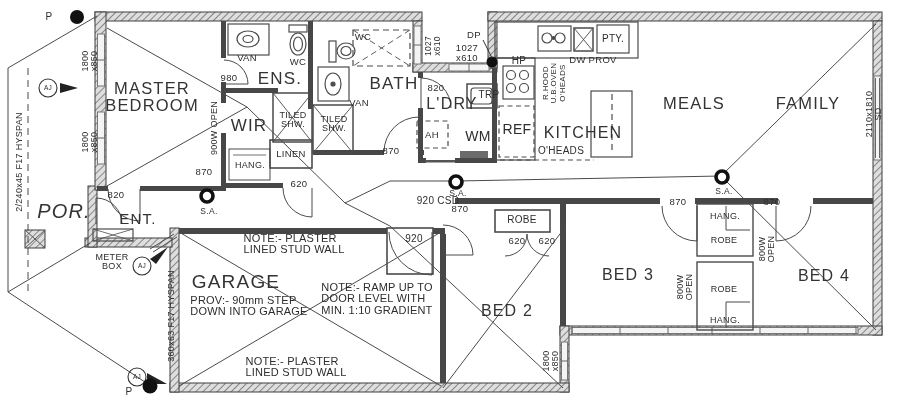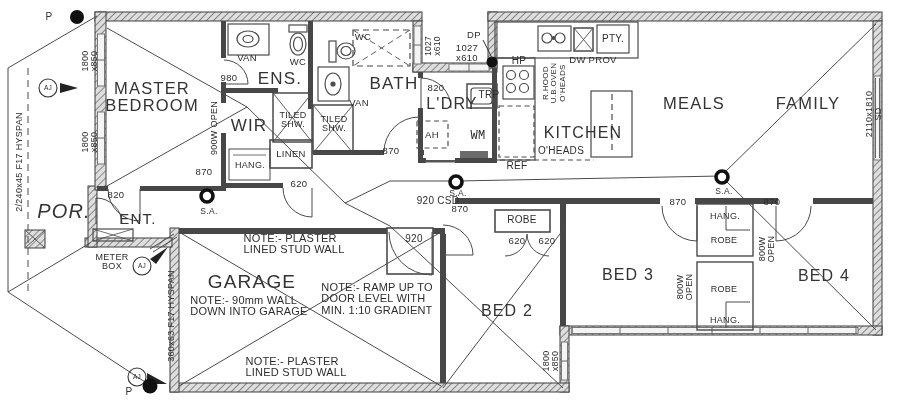--- a/index.html
+++ b/index.html
@@ -220,38 +220,38 @@
 BEDROOM</div>
       <div class="lbl room" style="left: 280px; top: 79px; font-size: 17px;">ENS.</div>
       <div class="lbl room" style="left: 249px; top: 126px; font-size: 17px;">WIR</div>
       <div class="lbl room" style="left: 380px; top: 84px; font-size: 17px; margin-left: 14px;">BATH</div>
       <div class="lbl room" style="left: 452px; top: 104px; font-size: 16px;">L'DRY</div>
       <div class="lbl room" style="left: 583px; top: 133px; font-size: 16px;">KITCHEN</div>
       <div class="lbl room" style="left: 694px; top: 104px; font-size: 16.5px;">MEALS</div>
       <div class="lbl room" style="left: 808px; top: 104px; font-size: 16.5px;">FAMILY</div>
       <div class="lbl room" style="left: 64px; top: 211px; font-size: 20px; font-style: italic;">POR.</div>
       <div class="lbl room" style="left: 138px; top: 219px; font-size: 15px;">ENT.</div>
-      <div class="lbl room" style="left: 252px; top: 282px; font-size: 19px;">GARAGE</div>
+      <div class="lbl room" style="left: 236px; top: 282px; font-size: 19px;">GARAGE</div>
       <div class="lbl room" style="left: 507px; top: 311px; font-size: 16px;">BED 2</div>
       <div class="lbl room" style="left: 628px; top: 275px; font-size: 16px;">BED 3</div>
       <div class="lbl room" style="left: 824px; top: 276px; font-size: 16px;">BED 4</div>
       <div class="lbl" style="left: 247px; top: 58px; font-size: 9.5px;">VAN</div>
       <div class="lbl" style="left: 298px; top: 62px; font-size: 9.5px;">WC</div>
       <div class="lbl" style="left: 363px; top: 37px; font-size: 9.5px;">WC</div>
       <div class="lbl" style="left: 359px; top: 103px; font-size: 9.5px;">VAN</div>
       <div class="lbl" style="left: 293px; top: 120px; font-size: 9px;">TILED
 SHW.</div>
       <div class="lbl" style="left: 334px; top: 124px; font-size: 9px;">TILED
 SHW.</div>
       <div class="lbl" style="left: 291px; top: 154px; font-size: 9.5px;">LINEN</div>
       <div class="lbl" style="left: 250px; top: 166px; font-size: 9px;">HANG.</div>
       <div class="lbl" style="left: 489px; top: 95px; font-size: 10px;">TRP</div>
       <div class="lbl" style="left: 432px; top: 135px; font-size: 9.5px;">AH</div>
-      <div class="lbl" style="left: 478px; top: 136px; font-size: 12px; font-family: Liberation Mono, monospace;">WM</div>
-      <div class="lbl" style="left: 517px; top: 129px; font-size: 10px; margin-top: 37px;">REF</div>
+      <div class="lbl" style="left: 478px; top: 136px; font-size: 14px;">WM</div>
+      <div class="lbl" style="left: 517px; top: 129px; font-size: 14px;">REF</div>
       <div class="lbl" style="left: 519px; top: 61px; font-size: 10px;">HP</div>
       <div class="lbl rot" style="left: 554px; top: 83px; font-size: 8px;">R.HOOD
 U.B.OVEN
 O'HEADS</div>
       <div class="lbl" style="left: 593px; top: 60px; font-size: 9.5px;">DW PROV</div>
       <div class="lbl" style="left: 613px; top: 39px; font-size: 10px;">PTY.</div>
       <div class="lbl" style="left: 561px; top: 151px; font-size: 10px;">O'HEADS</div>
       <div class="lbl" style="left: 112px; top: 262px; font-size: 9px;">METER
 BOX</div>
       <div class="lbl" style="left: 522px; top: 220px; font-size: 10px;">ROBE</div>
@@ -294,21 +294,21 @@
 x850</div>
       <div class="lbl rot" style="left: 874px; top: 114px; font-size: 9px;">2110x1810 SD</div>
       <div class="lbl rot" style="left: 172px; top: 316px; font-size: 9px;">360x63 F17 HYSPAN</div>
       <div class="lbl" style="left: 49px; top: 17px; font-size: 10px;">P</div>
       <div class="lbl" style="left: 129px; top: 392px; font-size: 10px;">P</div>
       <div class="lbl" style="left: 48px; top: 88px; font-size: 6.5px;">AJ</div>
       <div class="lbl" style="left: 142px; top: 266px; font-size: 6.5px;">AJ</div>
       <div class="lbl" style="left: 137px; top: 377px; font-size: 6.5px;">AJ</div>
       <div class="lbl note" style="left: 294px; top: 244px; font-size: 11px;">NOTE:- PLASTER
 LINED STUD WALL</div>
-      <div class="lbl note" style="left: 249px; top: 306px; font-size: 11px;">NOTE:- 90mm WALL
+      <div class="lbl note" style="left: 249px; top: 306px; font-size: 11px;">PROV:- 90mm STEP
 DOWN INTO GARAGE</div>
       <div class="lbl note" style="left: 377px; top: 299px; font-size: 11px;">NOTE:- RAMP UP TO
 DOOR LEVEL WITH
 MIN. 1:10 GRADIENT</div>
       <div class="lbl note" style="left: 296px; top: 367px; font-size: 11px;">NOTE:- PLASTER
 LINED STUD WALL</div>
     </div>
 </div>
 
 </body></html>

